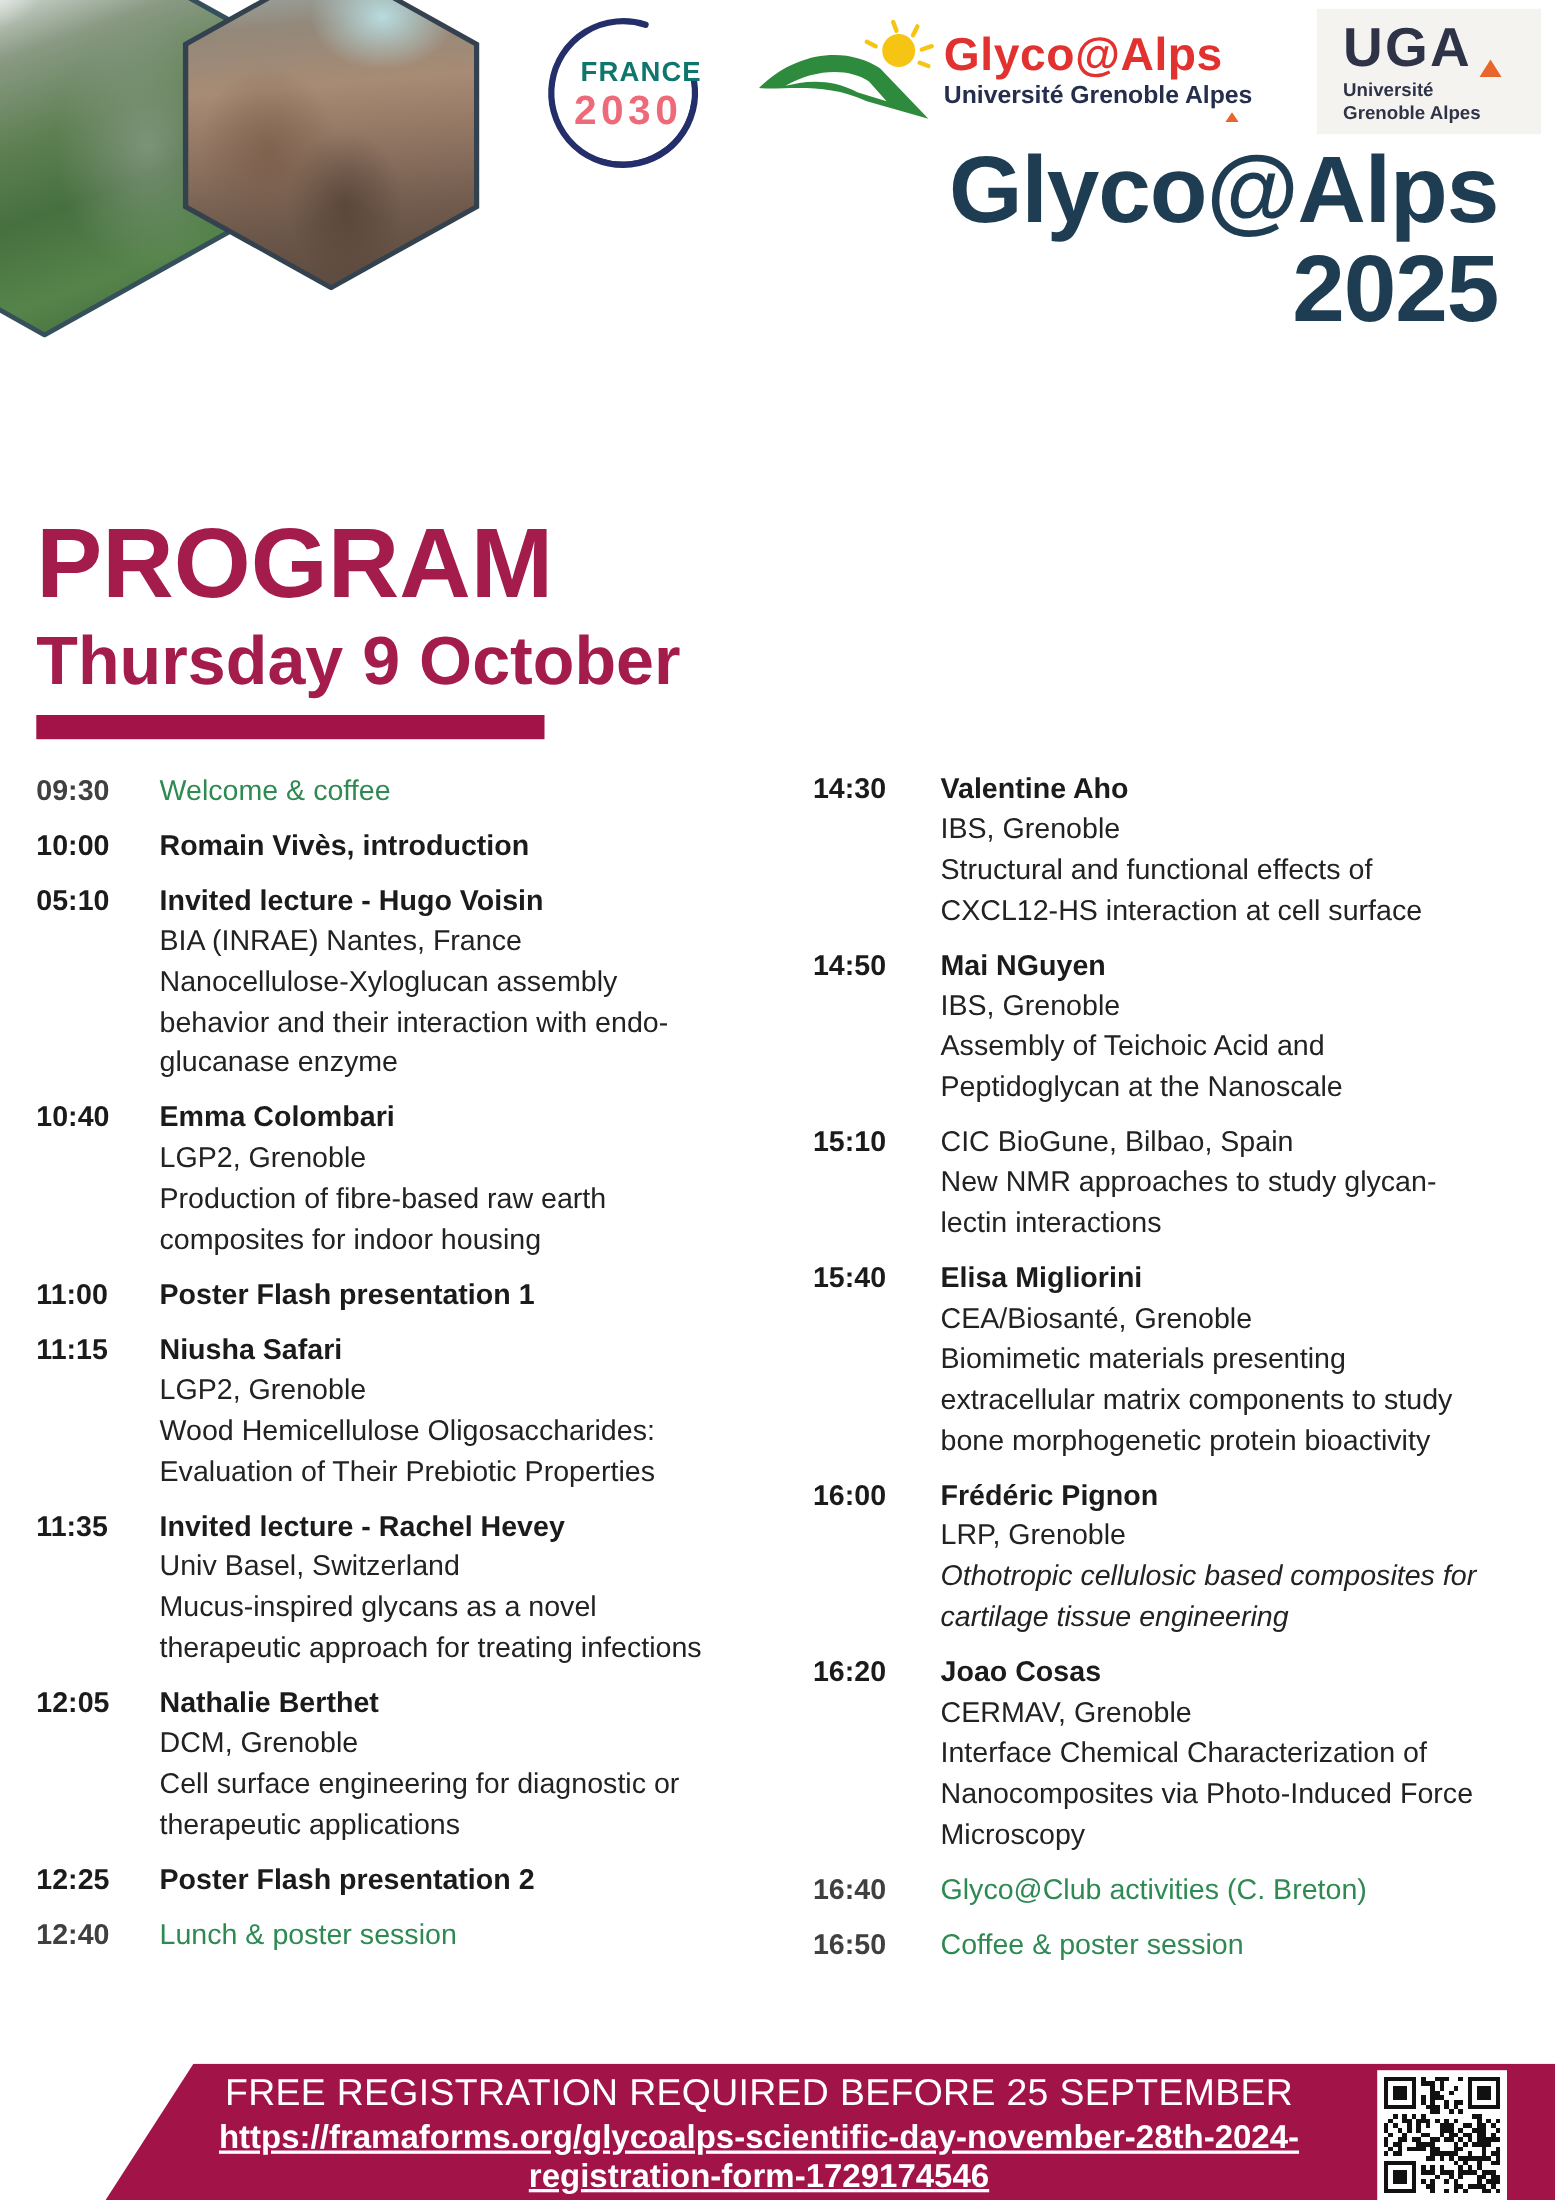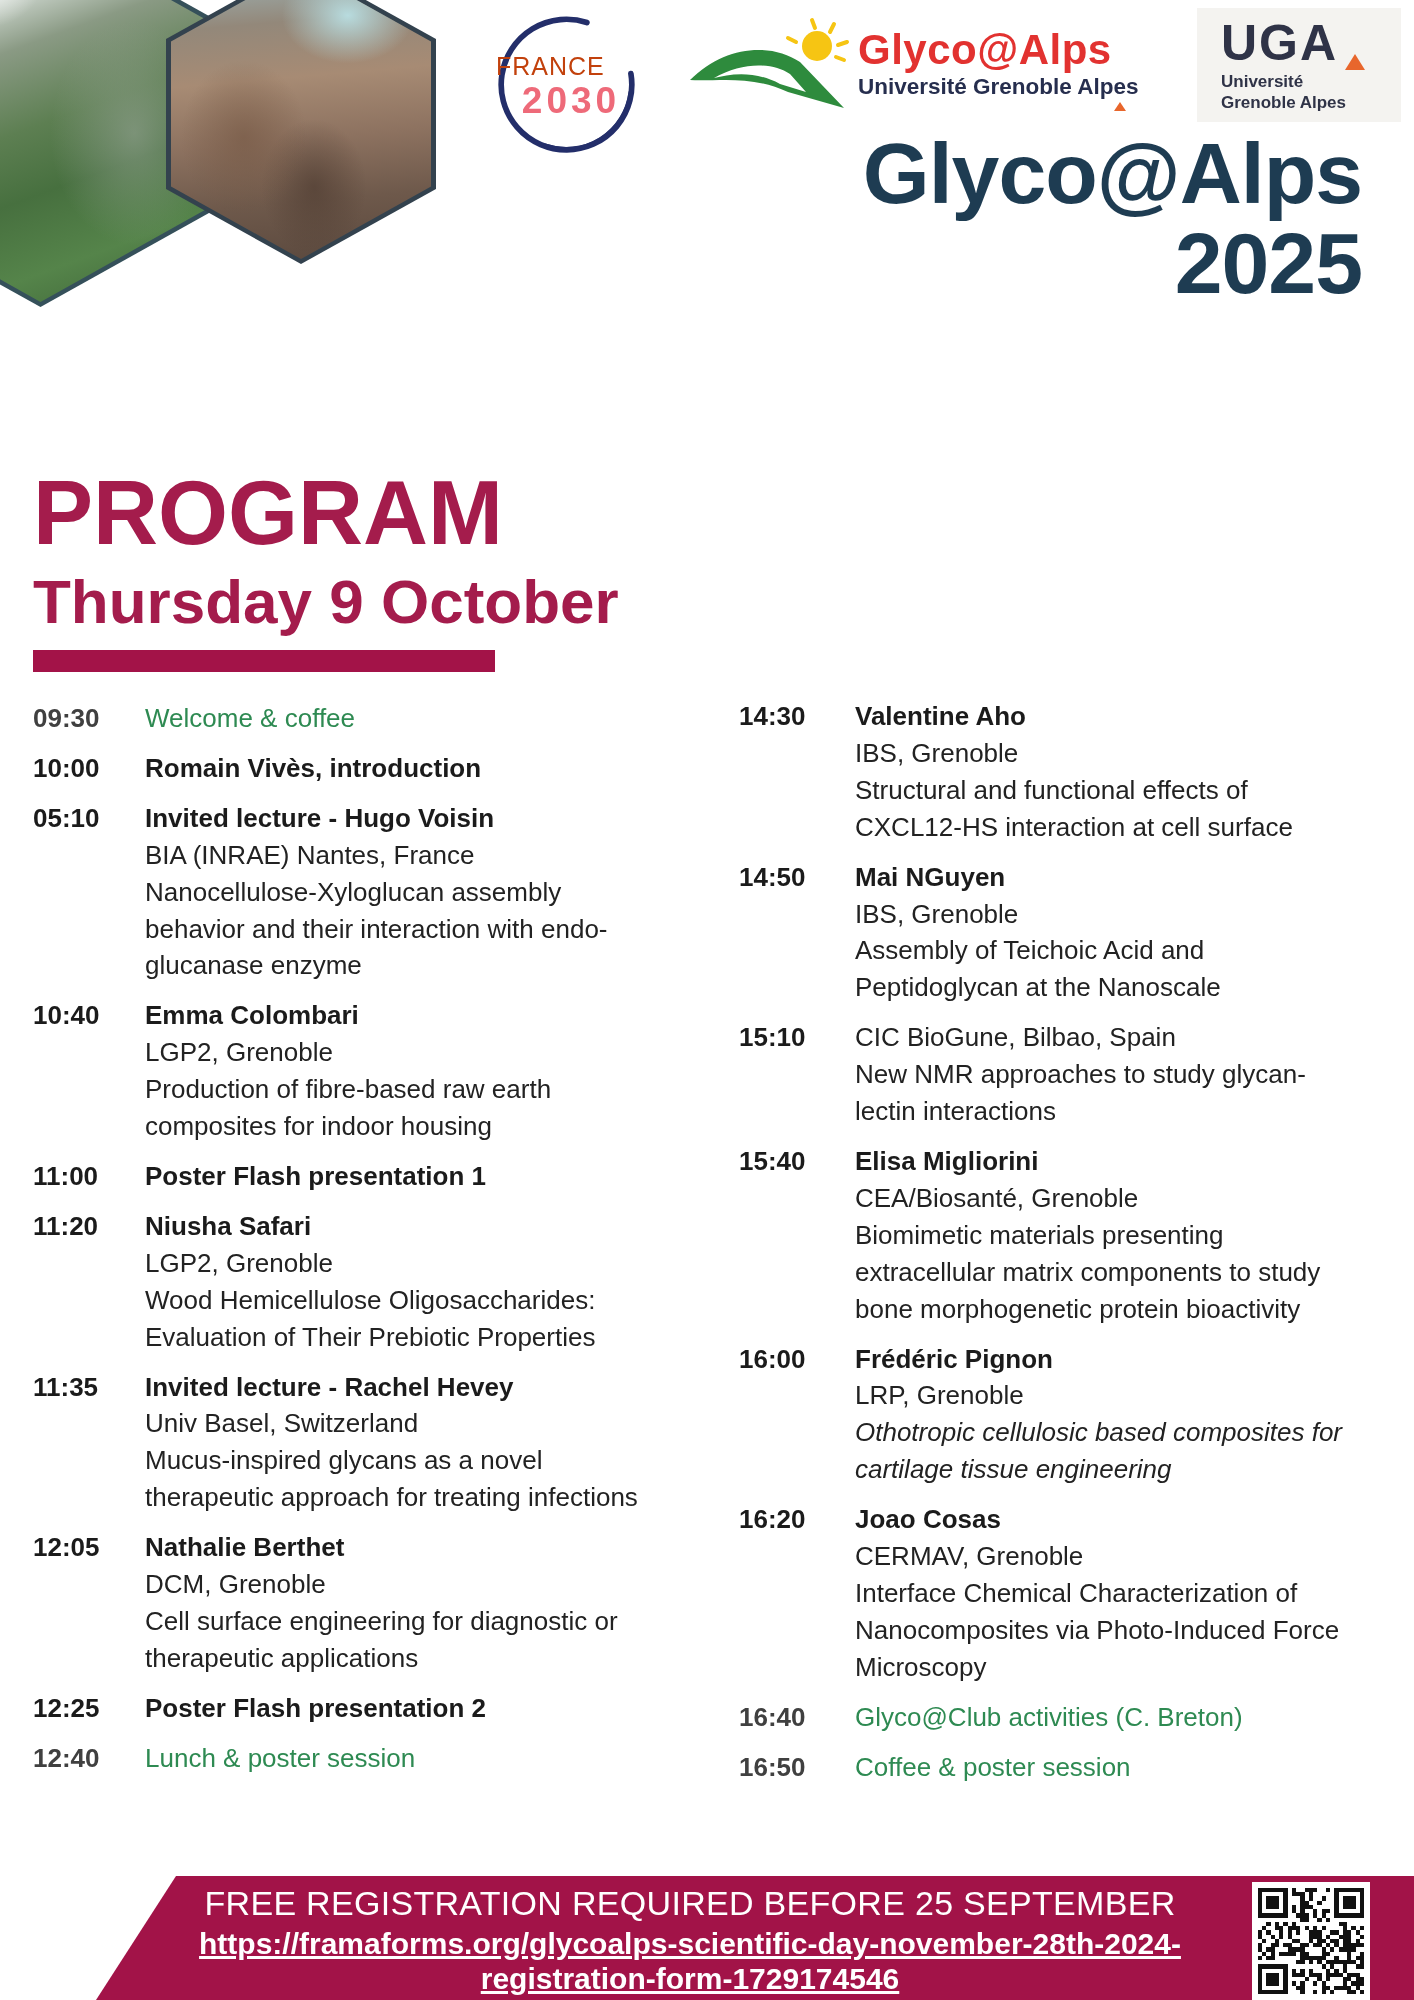--- a/index.html
+++ b/index.html
@@ -24,22 +24,22 @@
   #hex-conference .hex-inner{
     background:
       radial-gradient(110px 80px at 68% 16%, rgba(186,224,228,.95), rgba(186,224,228,0) 60%),
       radial-gradient(90px 110px at 28% 58%, rgba(116,86,66,.6), rgba(116,86,66,0) 70%),
       radial-gradient(70px 90px at 55% 75%, rgba(70,52,42,.55), rgba(70,52,42,0) 75%),
       linear-gradient(175deg,#9fb9bd 0%,#93887a 20%,#a78b74 38%,#8d7260 58%,#6e594b 78%,#5a483d 100%);
   }
   
   #france2030{position:absolute;left:496px;top:14px;width:142px;height:142px;}
   #france2030 svg{position:absolute;left:0;top:0;}
-  #france2030 .fr-line1{position:absolute;left:0;top:38px;width:100%;text-align:left;
-    color:#c2410c;font-weight:400;font-size:25px;letter-spacing:1px;}
+  #france2030 .fr-line1{position:absolute;left:0;top:38px;width:100%;text-align:right;
+    color:#0f766e;font-weight:700;font-size:25px;letter-spacing:1px;}
   #france2030 .fr-line2{position:absolute;left:4px;top:66px;width:100%;text-align:center;
     color:#EE6A79;font-weight:700;font-size:37px;letter-spacing:4px;}
   
   #glyco-logo{position:absolute;left:684px;top:10px;width:480px;height:108px;}
   #glyco-logo svg{position:absolute;left:0;top:6px;}
   #glyco-logo .gl-name{position:absolute;left:174px;top:16px;font-size:42px;font-weight:700;color:#E23230;letter-spacing:.5px;}
   #glyco-logo .gl-sub{position:absolute;left:174px;top:64px;font-size:22.5px;font-weight:700;color:#262E4E;}
   #glyco-logo .tri-sm{position:absolute;left:430px;top:92px;width:0;height:0;
     border-left:6px solid transparent;border-right:6px solid transparent;border-bottom:9px solid #E8662C;}
   
@@ -160,21 +160,21 @@
         <div class="t-desc">Production of fibre-based raw earth composites for indoor housing</div>
       </div>
     </div>
     <div class="entry">
       <div class="time">11:00</div>
       <div>
         <div class="t-title">Poster Flash presentation 1</div>
       </div>
     </div>
     <div class="entry">
-      <div class="time">11:20</div>
+      <div class="time">11:15</div>
       <div>
         <div class="t-title">Niusha Safari</div>
         <div class="t-aff">LGP2, Grenoble</div>
         <div class="t-desc">Wood Hemicellulose Oligosaccharides: Evaluation of Their Prebiotic Properties</div>
       </div>
     </div>
     <div class="entry">
       <div class="time">11:35</div>
       <div>
         <div class="t-title">Invited lecture - Rachel Hevey</div>

